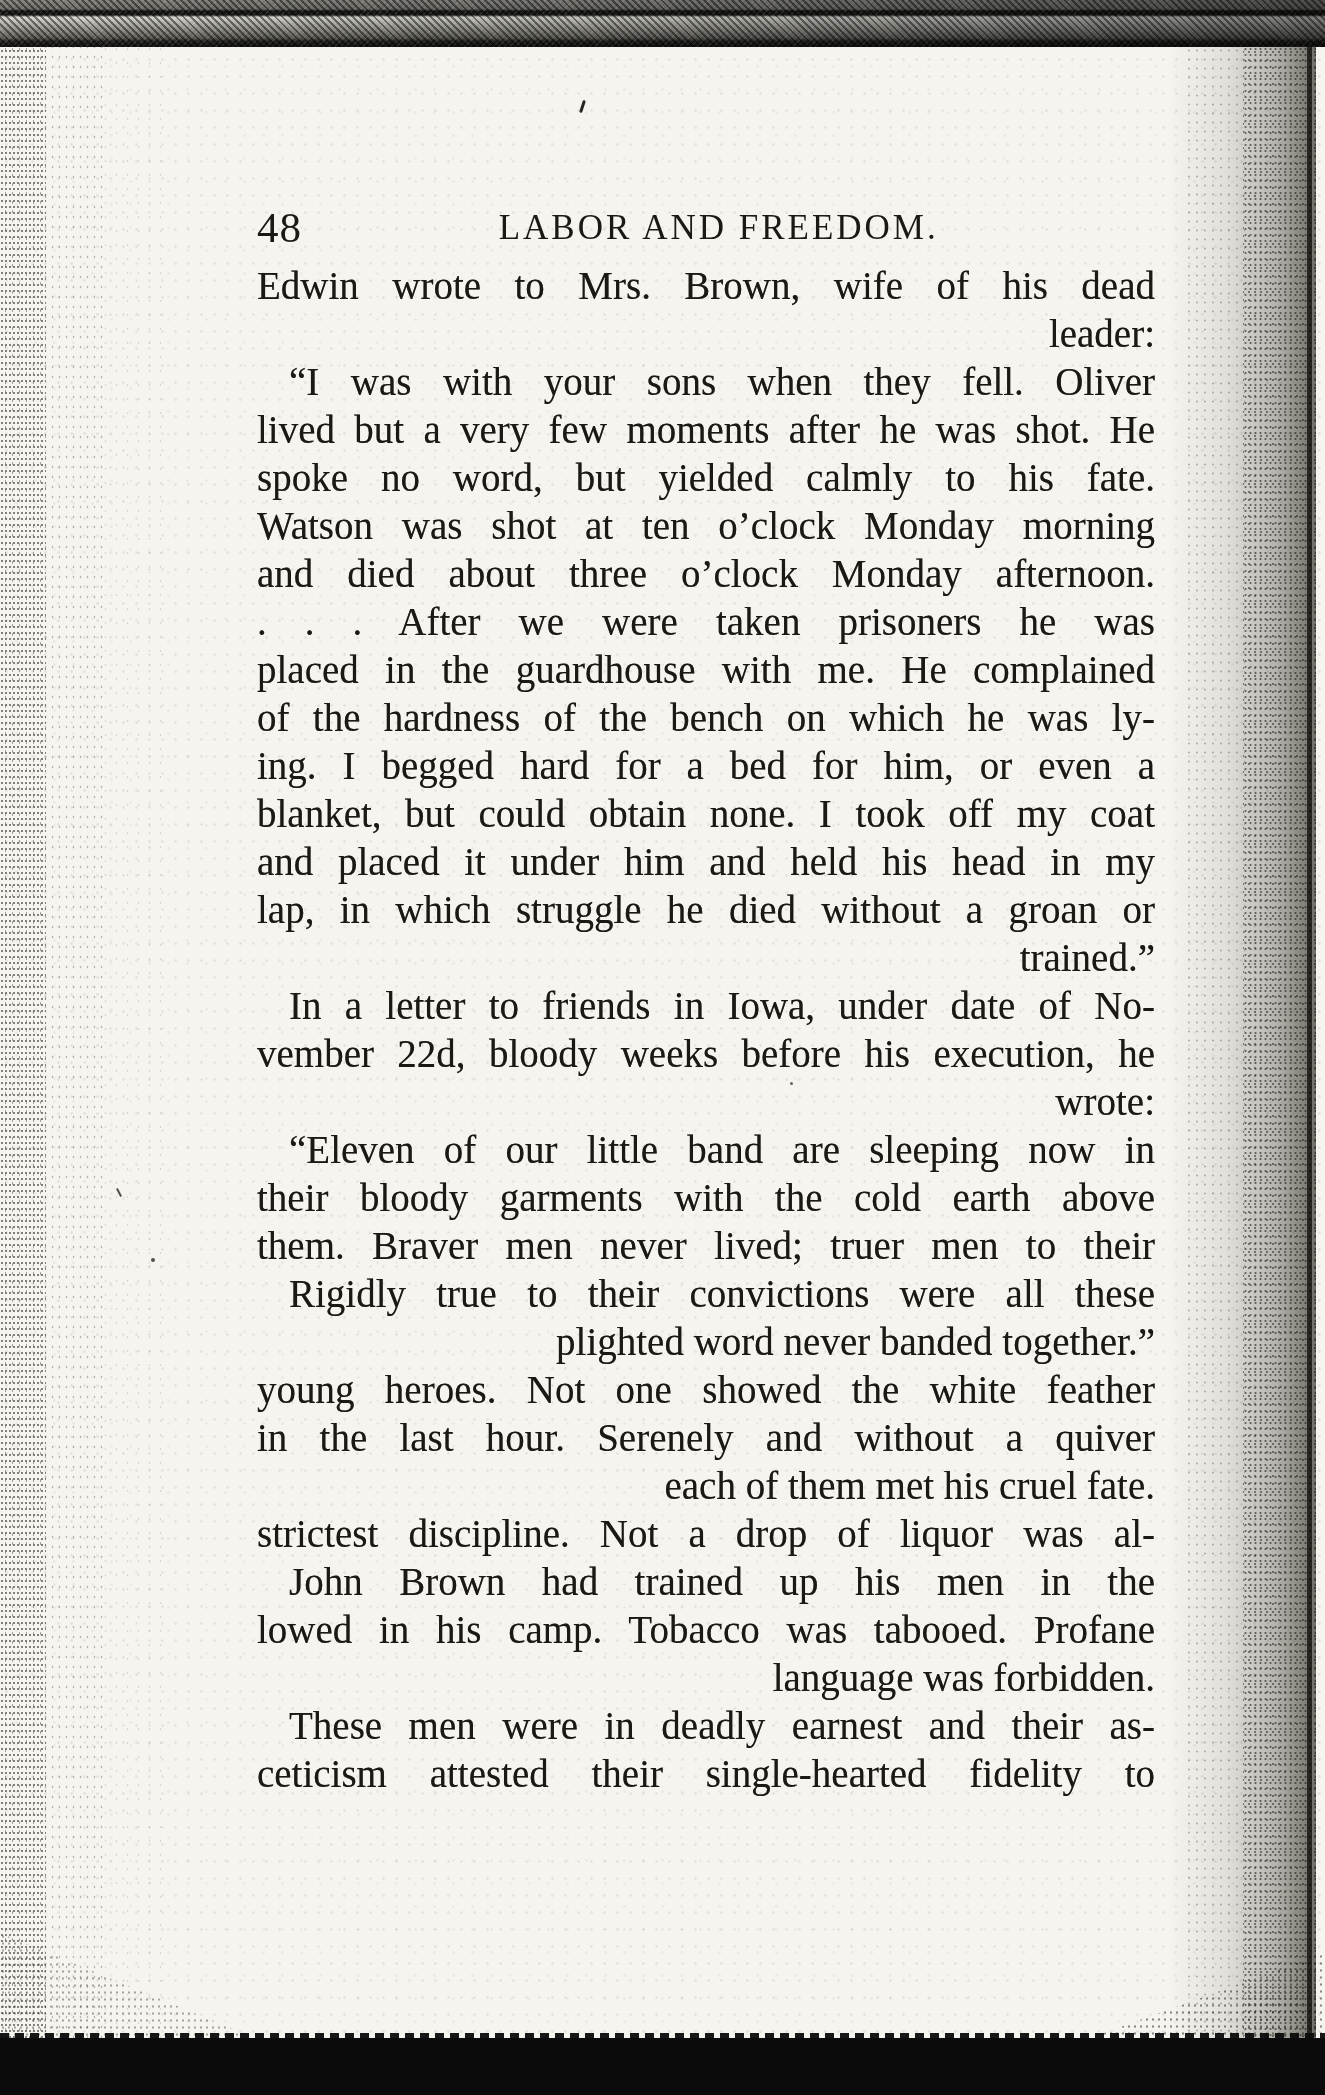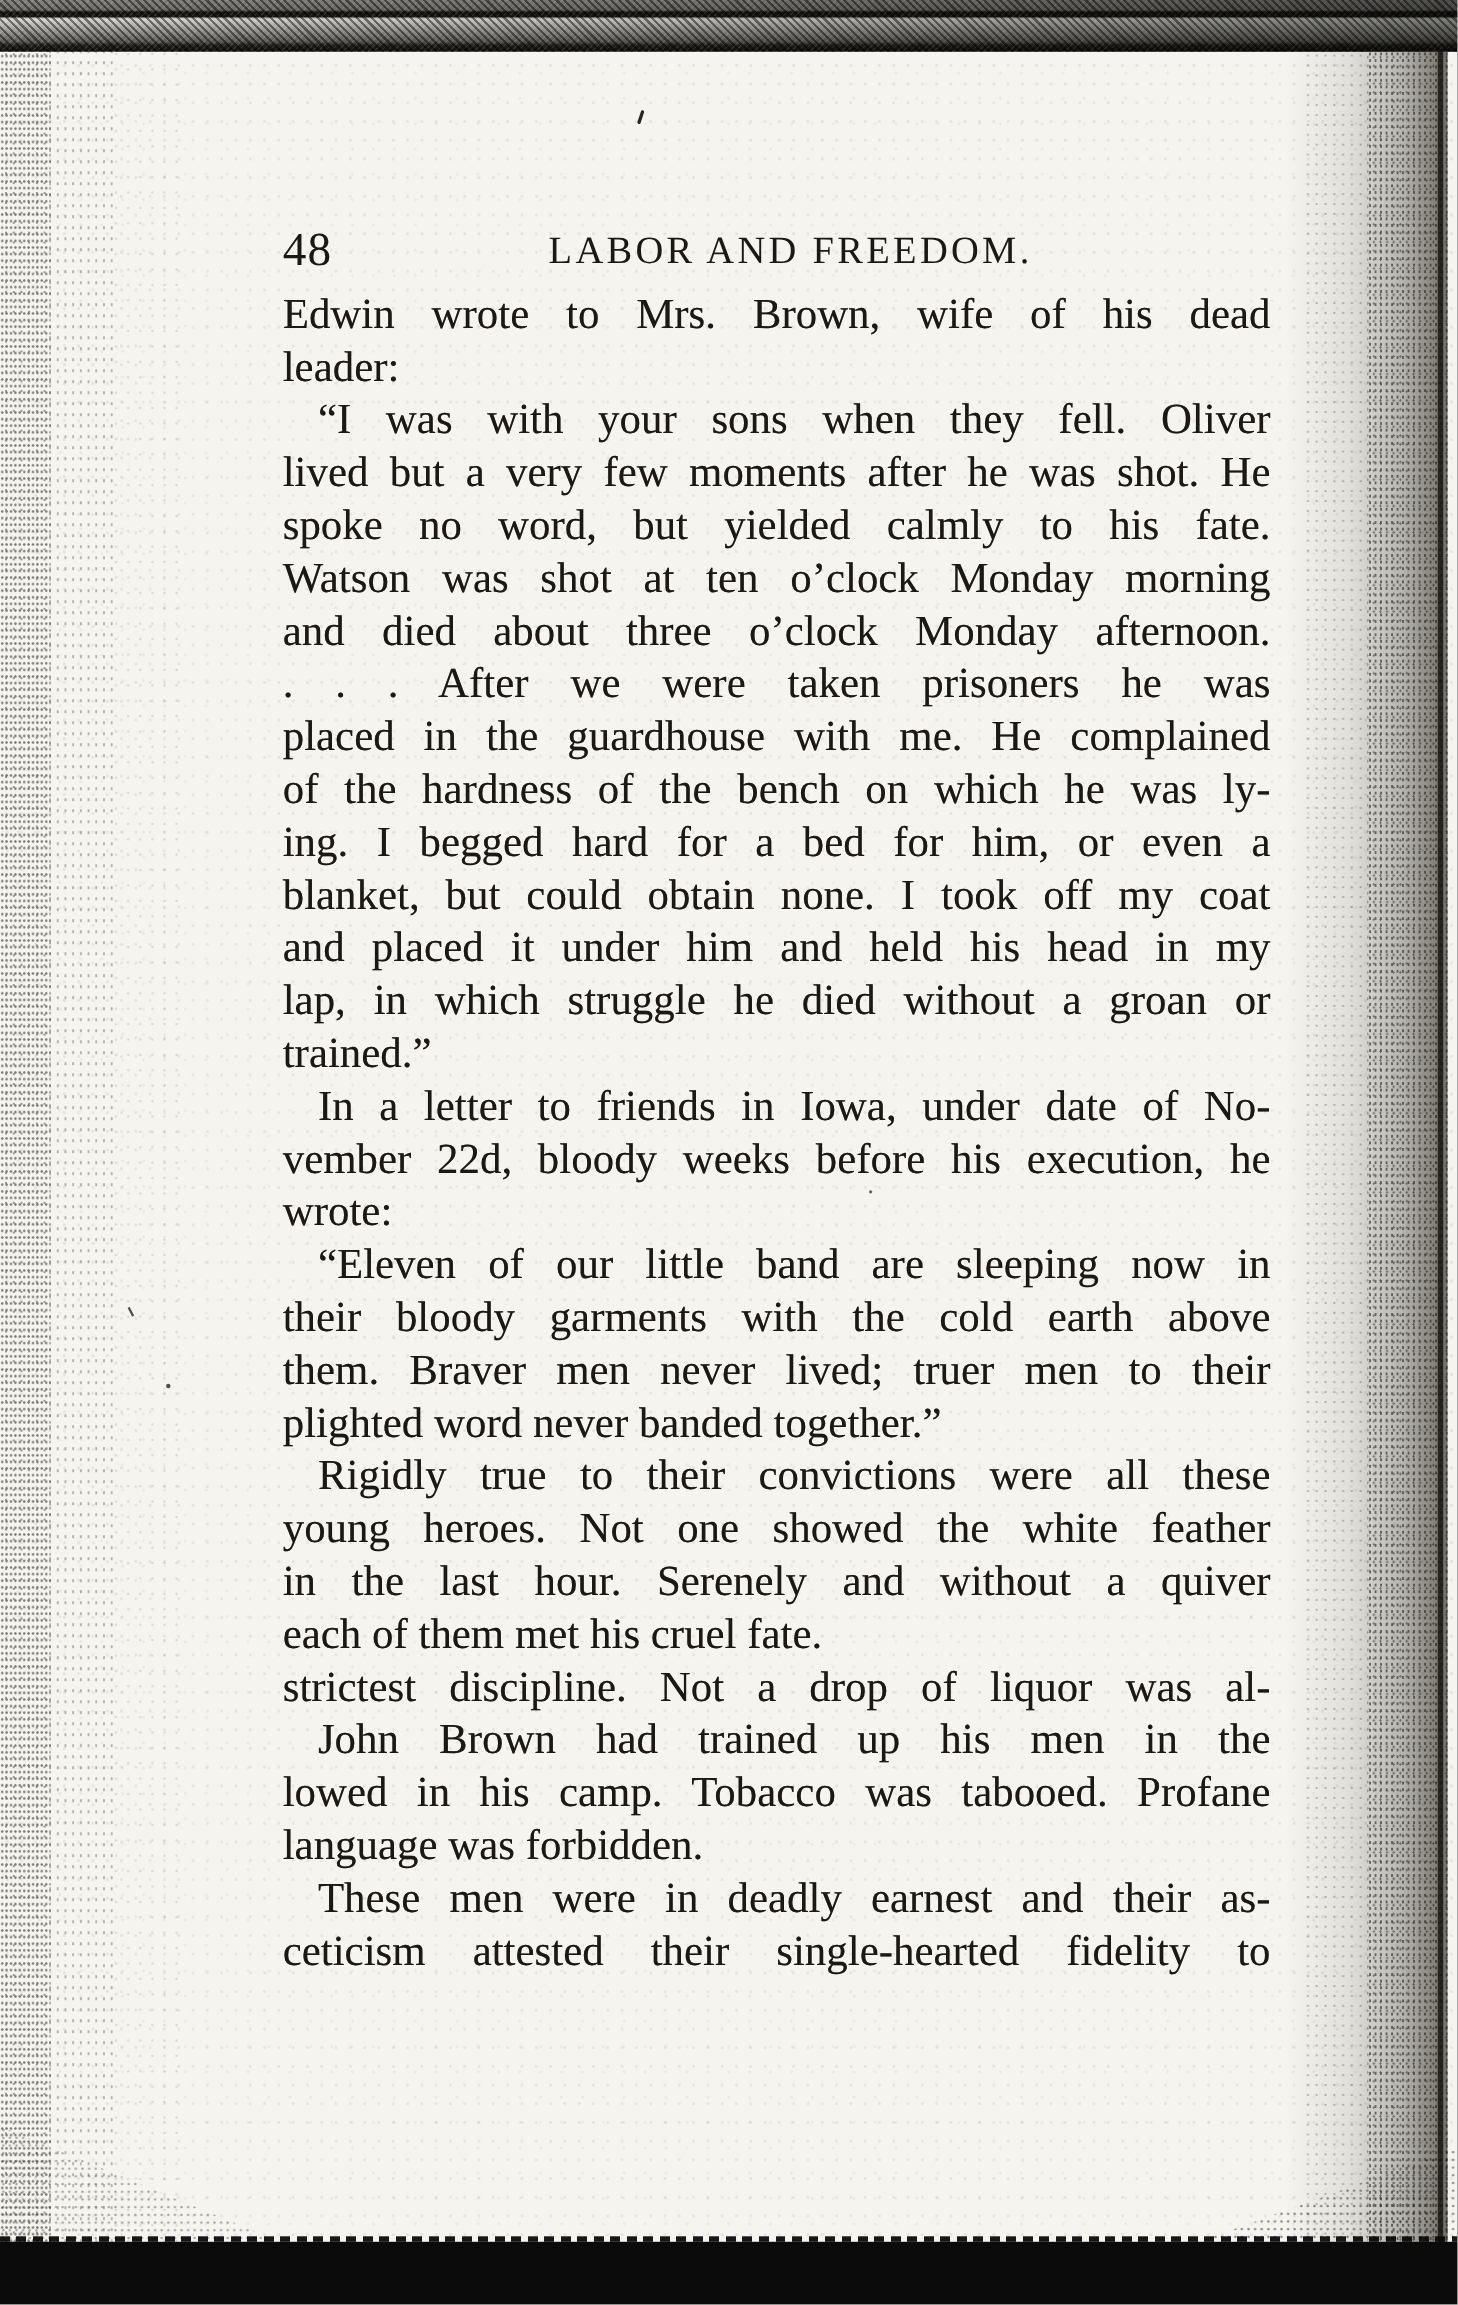--- a/index.html
+++ b/index.html
@@ -92,21 +92,21 @@
   
   .header-row{position:absolute;left:257px;top:206px;width:897px;height:44px;}
   .pagenum{position:absolute;left:0;top:0;line-height:44px;font-size:43px;letter-spacing:1px;}
   .running-title{position:absolute;left:50%;transform:translateX(-47%);top:0;
     line-height:44px;font-size:35px;letter-spacing:3px;white-space:nowrap;}
 
   
   .text-body{position:absolute;left:257px;top:262px;width:898px;}
   .line{
     height:48px;line-height:48px;font-size:39px;
-    text-align:left;white-space:normal;overflow:visible;
+    text-align:right;white-space:normal;overflow:visible;
     text-shadow:0 0 0.5px rgba(28,24,19,0.55);
   }
   .line.just{text-align:justify;text-align-last:justify;text-justify:inter-word;}
   .line.indent{text-indent:32px;}
 </style>
 </head>
 <body>
 
 <div class="stage">
 
@@ -150,22 +150,22 @@
       <div class="line just">blanket, but could obtain none.  I took off my coat</div>
       <div class="line just">and placed it under him and held his head in my</div>
       <div class="line just">lap, in which struggle he died without a groan or</div>
       <div class="line">trained.”</div>
       <div class="line just indent">In a letter to friends in Iowa, under date of No-</div>
       <div class="line just">vember 22d, bloody weeks before his execution, he</div>
       <div class="line">wrote:</div>
       <div class="line just indent">“Eleven of our little band are sleeping now in</div>
       <div class="line just">their bloody garments with the cold earth above</div>
       <div class="line just">them.  Braver men never lived; truer men to their</div>
+      <div class="line just indent">Rigidly true to their convictions were all these</div>
       <div class="line">plighted word never banded together.”</div>
-      <div class="line just indent">Rigidly true to their convictions were all these</div>
       <div class="line just">young heroes.  Not one showed the white feather</div>
       <div class="line just">in the last hour.  Serenely and without a quiver</div>
       <div class="line">each of them met his cruel fate.</div>
       <div class="line just">strictest discipline.  Not a drop of liquor was al-</div>
       <div class="line just indent">John Brown had trained up his men in the</div>
       <div class="line just">lowed in his camp.  Tobacco was tabooed.  Profane</div>
       <div class="line">language was forbidden.</div>
       <div class="line just indent">These men were in deadly earnest and their as-</div>
       <div class="line just">ceticism attested their single-hearted fidelity to</div>
     </div>

